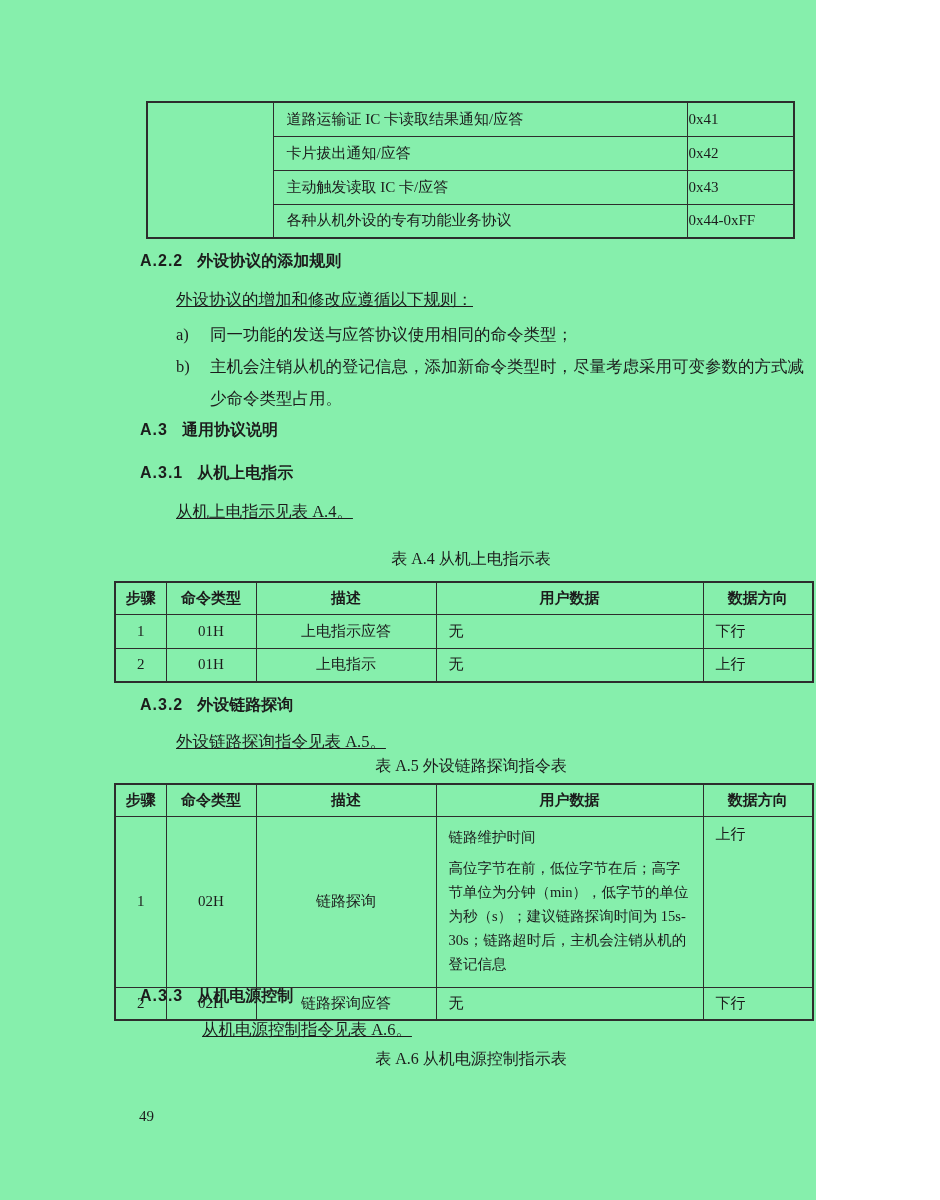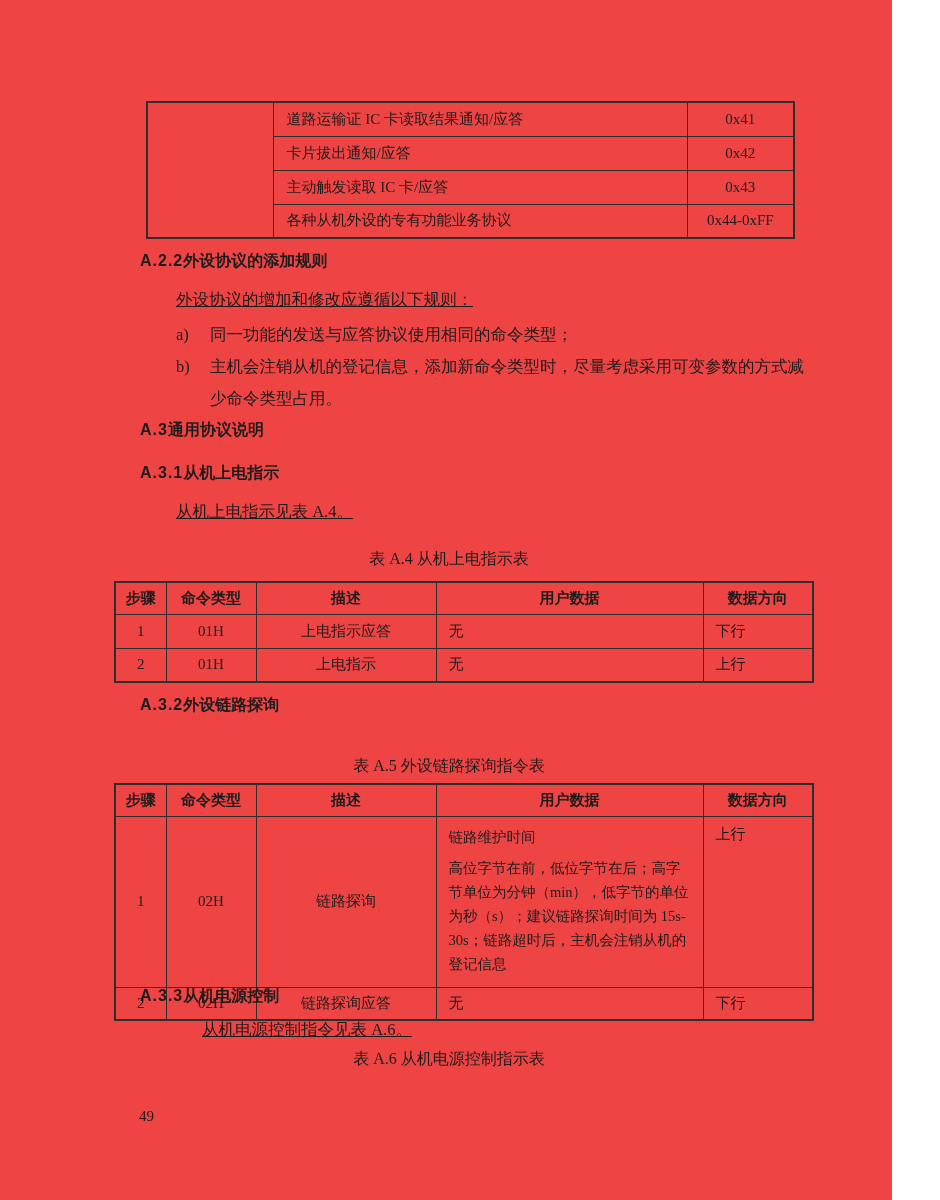--- a/index.html
+++ b/index.html
@@ -1,29 +1,29 @@
 <!DOCTYPE html>
 <html><head>
 <meta charset="utf-8">
 <style>
   html,body{margin:0;padding:0;background:#fff;}
   .page{
-    position:relative;width:892px;height:1200px;background:#ef4444;
+    position:relative;width:816px;height:1200px;background:#86efac;
     font-family:"Liberation Serif","DejaVu Serif",serif;color:#1c1c1c;
     overflow:hidden;
   }
   
   table.doc-table{border-collapse:collapse;position:absolute;border:2px solid #2d2d2d;}
   table.doc-table td,table.doc-table th{border:1px solid #2d2d2d;box-sizing:border-box;}
   
   .top-table{left:146px;top:101px;width:649px;font-size:15px;table-layout:fixed;}
   .top-table td{height:34px;vertical-align:middle;}
   .top-table .blank-col{width:126px;}
   .top-table .desc-col{text-align:left;padding:0 8px 0 13px;}
-  .top-table .code-col{width:107px;text-align:center;}
+  .top-table .code-col{width:107px;}
   
   .std-table{left:114px;width:698px;font-size:15px;table-layout:fixed;}
   .std-table th{
     height:32px;font-size:15px;font-weight:700;vertical-align:middle;
     font-family:"Liberation Sans","DejaVu Sans",sans-serif;
   }
   .std-table td{height:33px;text-align:center;vertical-align:middle;padding:0 4px;}
   .std-table td.cell-left{text-align:left;padding-left:12px;}
   .table-a4{top:581px;}
   .table-a4 td{height:34px;}
@@ -31,23 +31,23 @@
   .table-a5 .tall-row td{height:122px;}
   .table-a5 td.va-top{vertical-align:top;padding-top:8px;}
   .table-a5 .ud-cell{text-align:left;padding:8px 10px 4px 12px;line-height:24px;font-size:14.5px;}
   .table-a5 .ud-cell p{margin:0 0 7px 0;}
   .table-a5 .ud-cell p:empty{display:none;}
   
   .heading{
     position:absolute;left:140px;font-size:16px;font-weight:700;white-space:nowrap;
     font-family:"Liberation Sans","DejaVu Sans",sans-serif;
   }
-  .heading .num{display:inline-block;letter-spacing:1px;}
+  .heading .num{display:inline-block;margin-right:14px;letter-spacing:1px;}
   .para{position:absolute;left:176px;font-size:16.5px;white-space:nowrap;text-decoration:underline;}
-  .caption{position:absolute;left:100px;width:698px;text-align:center;font-size:16px;white-space:nowrap;}
+  .caption{position:absolute;left:122px;width:698px;text-align:center;font-size:16px;white-space:nowrap;}
   .rule-list{position:absolute;left:176px;width:640px;font-size:16.5px;}
   .rule-item{display:flex;line-height:32px;}
   .rule-item .marker{width:34px;flex:none;}
   .rule-item .rule-text{flex:1;}
   .page-num{position:absolute;left:139px;top:1108px;font-size:15px;}
 </style>
 </head>
 <body>
 
 <div class="page">
@@ -130,20 +130,21 @@
         <td>上电指示</td>
         <td class="cell-left">无</td>
         <td class="cell-left">上行</td>
       </tr>
     </tbody>
   </table>
 
   <div class="heading" style="top:695px;">
     <span class="num">A.3.2</span><span>外设链路探询</span>
   </div>
+  <div class="para" style="top:731px;">外设链路探询指令见表 A.5。</div>
 
   <div class="caption" style="top:756px;">表 A.5 外设链路探询指令表</div>
   <table class="doc-table std-table table-a5">
     <colgroup>
       <col style="width:51px">
         <col style="width:90px">
         <col style="width:180px">
         <col style="width:267px">
         <col style="width:110px">
     </colgroup>

